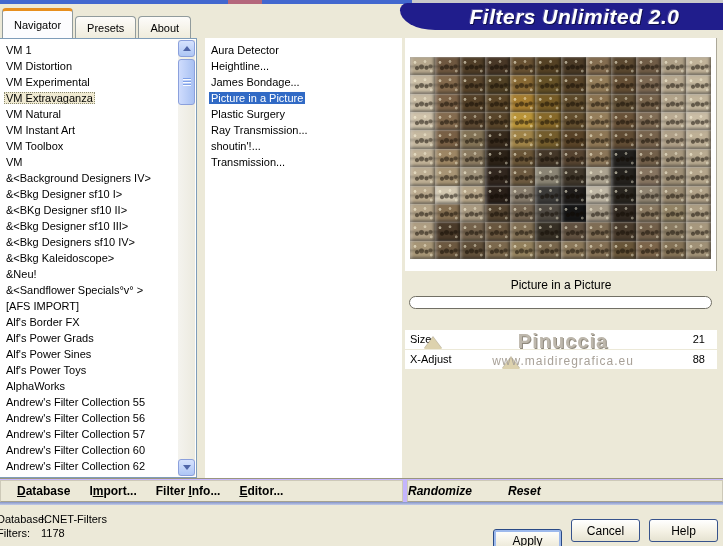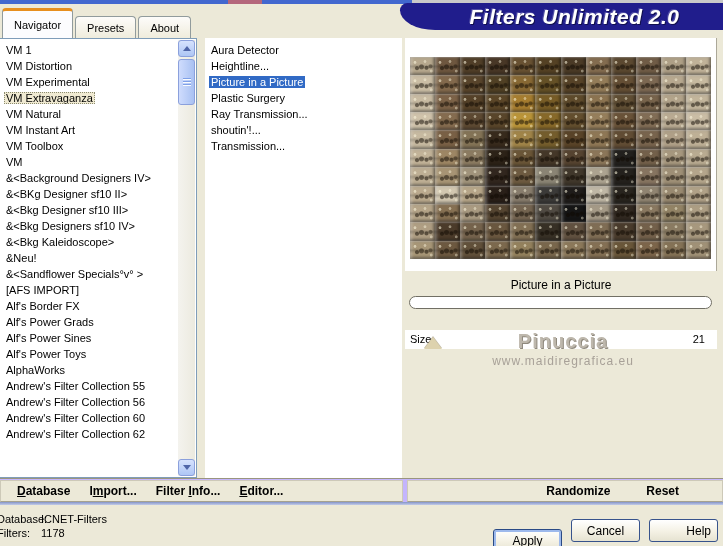--- a/index.html
+++ b/index.html
@@ -84,36 +84,36 @@
        text-shadow:1px 1px 0 #8f897d,-1px -1px 1px #ffffff;}
   .wm2{font-size:12px;letter-spacing:1px;color:#a8a198;margin-top:1px;}
 
   
   #toolbar{position:absolute;left:0;top:478px;width:723px;height:24px;background:#c4b5fd;
            border-top:1px solid #99957e;box-sizing:border-box;}
   .tb-panel{position:absolute;top:1px;height:22px;background:#ece9d8;box-sizing:border-box;
             border:1px solid #cdc9b8;border-bottom-color:#a5a28f;display:flex;align-items:center;
             font-weight:bold;font-size:12px;}
   #tb-left{left:0;width:403px;padding-left:16px;gap:19px;}
-  #tb-right{left:407px;width:316px;justify-content:flex-end;gap:36px;padding-right:43px;}
+  #tb-right{left:407px;width:316px;gap:36px;padding-right:43px;font-style:italic;}
   .tb-item{cursor:default;white-space:nowrap;}
 
   
   .bottom-sep{position:absolute;left:0;top:502px;width:723px;height:3px;
               background:linear-gradient(#8494c8,#c3cce8);}
   #bottombar{position:absolute;left:0;top:505px;width:723px;height:41px;background:#ece9d8;}
   #status{position:absolute;left:-3px;top:7px;font-size:11px;line-height:14px;}
   .strow{display:flex;}
   .slab{width:44px;}
   .xpbtn{position:absolute;top:14px;width:69px;height:23px;font-size:12px;box-sizing:border-box;
          font-family:"Liberation Sans",sans-serif;color:#000;
          background:linear-gradient(#ffffff,#f4f1e4 55%,#e6e3d1);
          border:1px solid #37538c;border-radius:3px;cursor:default;}
   .xpbtn.focused{border-color:#2a4a85;box-shadow:inset 0 0 0 2px #9db9ec;margin-top:10px;}
-  #btn-apply{left:493px;} #btn-cancel{left:571px;} #btn-help{left:649px;text-align:right;}
+  #btn-apply{left:493px;} #btn-cancel{left:571px;} #btn-help{left:649px;}
 </style>
 </head>
 <body>
 
 <div id="app">
 
   <div class="topstrip">
     <div class="seg-red"></div>
     <div class="seg-gray"></div>
   </div>
@@ -138,47 +138,50 @@
     <div id="category-rows">
         <div class="lrow"><span>VM 1</span></div>
         <div class="lrow"><span>VM Distortion</span></div>
         <div class="lrow"><span>VM Experimental</span></div>
         <div class="lrow sel"><span>VM Extravaganza</span></div>
         <div class="lrow"><span>VM Natural</span></div>
         <div class="lrow"><span>VM Instant Art</span></div>
         <div class="lrow"><span>VM Toolbox</span></div>
         <div class="lrow"><span>VM</span></div>
         <div class="lrow"><span>&amp;&lt;Background Designers IV&gt;</span></div>
+        <div class="lrow"><span>&amp;&lt;Bkg Designer sf10 I&gt;</span></div>
         <div class="lrow"><span>&amp;&lt;BKg Designer sf10 II&gt;</span></div>
         <div class="lrow"><span>&amp;&lt;Bkg Designer sf10 III&gt;</span></div>
         <div class="lrow"><span>&amp;&lt;Bkg Designers sf10 IV&gt;</span></div>
         <div class="lrow"><span>&amp;&lt;Bkg Kaleidoscope&gt;</span></div>
         <div class="lrow"><span>&amp;Neu!</span></div>
         <div class="lrow"><span>&amp;&lt;Sandflower Specials°v° &gt;</span></div>
         <div class="lrow"><span>[AFS IMPORT]</span></div>
         <div class="lrow"><span>Alf's Border FX</span></div>
         <div class="lrow"><span>Alf's Power Grads</span></div>
         <div class="lrow"><span>Alf's Power Sines</span></div>
         <div class="lrow"><span>Alf's Power Toys</span></div>
         <div class="lrow"><span>AlphaWorks</span></div>
         <div class="lrow"><span>Andrew's Filter Collection 55</span></div>
         <div class="lrow"><span>Andrew's Filter Collection 56</span></div>
+        <div class="lrow"><span>Andrew's Filter Collection 57</span></div>
         <div class="lrow"><span>Andrew's Filter Collection 60</span></div>
         <div class="lrow"><span>Andrew's Filter Collection 62</span></div>
       </div>
     <div class="vscroll">
       <div class="sb-btn sb-up"></div>
       <div class="sb-thumb"></div>
       <div class="sb-btn sb-down"></div>
     </div>
   </div>
 
   <div id="filter-list" class="listbox">
       <div class="lrow"><span>Aura Detector</span></div>
       <div class="lrow"><span>Heightline...</span></div>
+      <div class="lrow"><span>James Bondage...</span></div>
       <div class="lrow msel"><span>Picture in a Picture</span></div>
       <div class="lrow"><span>Plastic Surgery</span></div>
       <div class="lrow"><span>Ray Transmission...</span></div>
       <div class="lrow"><span>shoutin'!...</span></div>
       <div class="lrow"><span>Transmission...</span></div>
     </div>
 
   <div id="preview-panel">
     <div id="mosaic">
         <div class="tile" style="background-color: rgb(183, 168, 142);"></div>
@@ -318,20 +321,25 @@
 
   <div id="param-title">Picture in a Picture</div>
   <div id="progress-bar"></div>
 
   <div id="sliders">
       <div class="srow">
         <span class="lab">Size</span>
         <div class="sthumb" style="left: 9%;"></div>
         <span class="val">21</span>
       </div>
+      <div class="srow">
+        <span class="lab">X-Adjust</span>
+        <div class="sthumb" style="left: 34%;"></div>
+        <span class="val">88</span>
+      </div>
     </div>
 
   <div id="watermark">
     <div class="wm1">Pinuccia</div>
     <div class="wm2">www.maidiregrafica.eu</div>
   </div>
 
   <div id="toolbar">
     <div id="tb-left" class="tb-panel">
         <span class="tb-item"><u>D</u>atabase</span>

